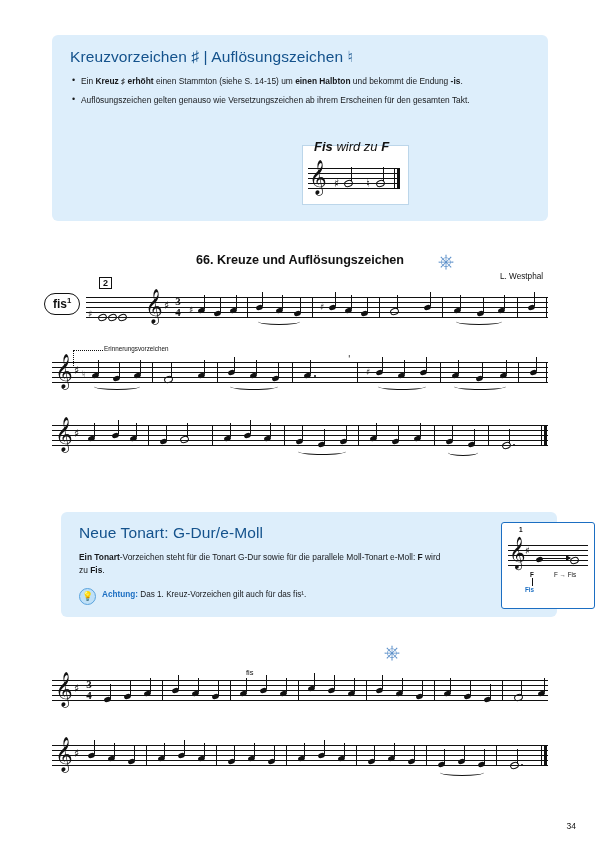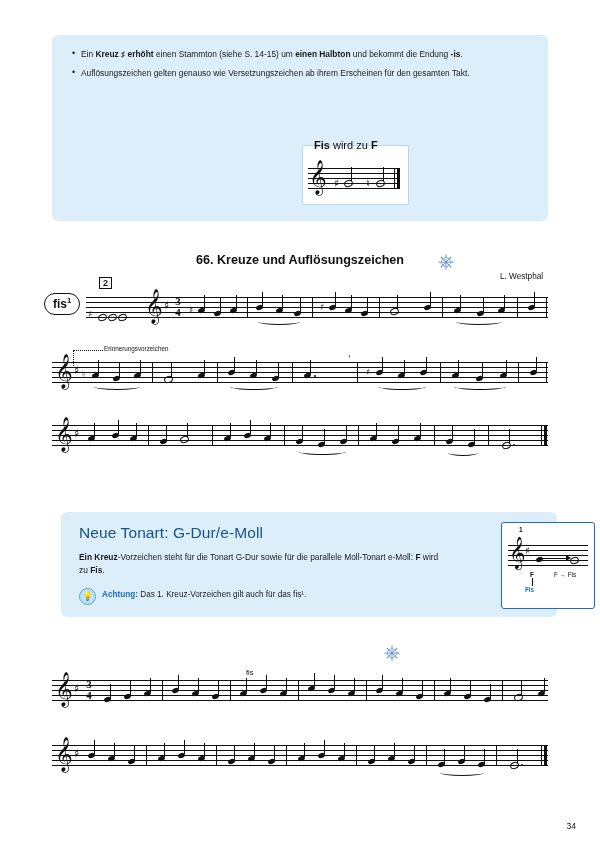--- a/index.html
+++ b/index.html
@@ -144,21 +144,21 @@
     color:#111;
   }
   .tag{
     position:absolute;
     font-size:6.3px;color:#111;
   }
   .tag-dot{
     position:absolute;border-top:1px dotted #111;
   }
   .small-label{
-    position:absolute;font-size:11px;color:#111;
+    position:absolute;font-size:13px;color:#111;font-style:italic;
   }
   .tuning-fork{
     position:absolute;
     color:#5b8fc9;
     font-family:"DejaVu Sans", sans-serif;
     font-size:20px;
     line-height:1;
   }
 
   
@@ -197,20 +197,21 @@
   }
   sup{font-size:65%;}
 </style>
 </head>
 <body>
 
 <div class="page">
 
   <div class="infobox" style="left:52px;top:35px;width:496px;height:186px;">
     <div style="padding:13px 18px 0 18px;">
+      <div class="box-title">Kreuzvorzeichen ♯ | Auflösungszeichen ♮</div>
       <ul class="bullets" id="box1-bullets">
           <li>Ein <b>Kreuz ♯ erhöht</b> einen Stammton (siehe S. 14-15) um <b>einen Halbton</b> und bekommt die Endung <b>-is</b>.</li>
           <li>Auflösungszeichen gelten genauso wie Versetzungszeichen ab ihrem Erscheinen für den gesamten Takt.</li>
         </ul>
     </div>
 
     <div style="position:absolute;left:250px;top:110px;width:105px;height:58px;background:#fff;border:1px solid #bcd6ea;"></div>
     <div class="small-label" style="left:262px;top:104px;" id="box1-caption"><b>Fis</b> wird zu <b>F</b></div>
     <div class="staff" style="left:256px;top:133px;width:92px;height:21px;">
       <div class="line"></div>
@@ -434,21 +435,21 @@
     <div class="note hollow" style="left:450px;top:17px;"></div>
     <div class="stem" style="left:457px;top:4px;height:15px;"></div>
     <div class="dot" style="left:461px;top:19px;"></div>
     <div class="endbar-thin" style="left:489px;"></div>
     <div class="endbar-thick" style="left:492px;"></div>
   </div>
 
   <div class="infobox" style="left:52px;top:512px;width:496px;height:105px;margin-left:9px;">
     <div style="padding:12px 18px 0 18px;">
       <div class="box-title">Neue Tonart: G-Dur/e-Moll</div>
-      <div style="font-size:8.4px;line-height:1.6;width:370px;color:#17191c;" id="box2-body"><b>Ein Kreuz</b>-Vorzeichen steht für die Tonart G-Dur sowie für die parallele Moll-Tonart e-Moll: <b>F</b> wird zu <b>Fis</b>.</div>
+      <div style="font-size:8.4px;line-height:1.6;width:370px;color:#17191c;" id="box2-body"><b>Ein Tonart</b>-Vorzeichen steht für die Tonart G-Dur sowie für die parallele Moll-Tonart e-Moll: <b>F</b> wird zu <b>Fis</b>.</div>
       <div class="tip-row" style="margin-top:10px;width:380px;">
         <div class="bulb">💡</div>
         <div class="tiptext">
           <span class="attention">Achtung:</span><span id="tip-text"> Das 1. Kreuz-Vorzeichen gilt auch für das fis¹.</span>
         </div>
       </div>
     </div>
 
     <div class="keybox" style="left:440px;top:10px;width:92px;height:85px;">
       <div class="hintnum" style="left:17px;top:3px;">1</div>

